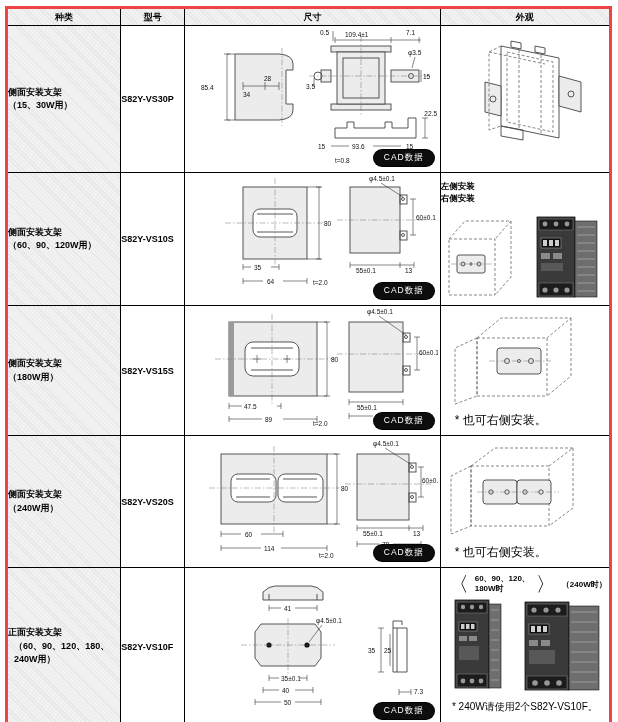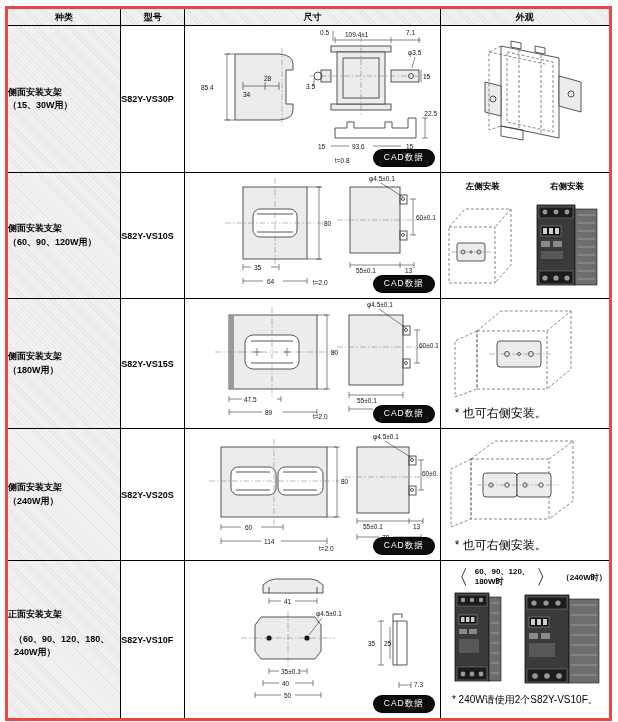--- a/index.html
+++ b/index.html
@@ -25,21 +25,21 @@
   .s{stroke:#444;fill:none;stroke-width:0.9;}
   .f{stroke:#444;fill:#ececec;stroke-width:0.9;}
   .w{stroke:#444;fill:#fff;stroke-width:0.9;}
   .cl{stroke:#777;stroke-width:0.5;stroke-dasharray:6 2 1.5 2;fill:none;}
   .d{stroke:#222;stroke-width:0.55;fill:none;}
   .dash{stroke:#555;stroke-width:0.7;stroke-dasharray:3 2;fill:none;}
   .dk{fill:#3a3a3a;stroke:#111;stroke-width:0.8;}
   .md{fill:#6e6e6e;stroke:#111;stroke-width:0.6;}
   .lt{stroke:#bbb;stroke-width:0.6;fill:none;}
   .hole{fill:#111;}
-  .app-label{display:flex;justify-content:space-around;font-size:8.5px;font-weight:bold;padding-top:8px;}
+  .app-label{display:flex;justify-content:space-around;font-size:8.5px;font-weight:bold;padding-top:8px;flex-direction:column;}
   .note{font-size:12px;padding:2px 0 0 14px;}
   .r5-labels{display:flex;align-items:center;gap:6px;padding:6px 0 0 8px;font-size:8px;font-weight:bold;}
   .bigbracket{font-size:20px;font-weight:normal;line-height:0.9;}
   .r5-lines{line-height:1.25;}
   .r5-note{font-size:10px;text-align:center;padding-top:2px;}
   .drawrow{display:flex;justify-content:center;gap:8px;}
 </style>
 </head>
 <body>
 
@@ -302,21 +302,21 @@
               <circle class="s" cx="100" cy="56" r="2.2"></circle>
       <line class="cl" x1="36" y1="56" x2="118" y2="56"></line>
     </svg>
     <div class="note">* 也可右侧安装。</div>
   </td>
 </tr>
 
 <tr>
   <td class="type-cell" style="height:157px">
     <div>正面安装支架</div>
-    <div class="sub" style="max-width:100px;margin:11px auto">（60、90、120、180、240W用）</div>
+    <div class="sub" style="max-width:100px;margin:0 auto">（60、90、120、180、240W用）</div>
   </td>
   <td class="model-cell">S82Y-VS10F</td>
   <td class="dim-cell">
     <svg width="253" height="154" viewBox="0 0 253 154">
       <path class="f" d="M78,24 q6,-6 12,-6 h36 q6,0 12,6 v8 h-60 z"></path>
       <path class="s" d="M84,32 v-6 M132,32 v-6"></path>
       <path class="d" d="M84,40 h12 M110,40 h22 M84,37 v6 M132,37 v6"></path>
       <text x="99" y="43" font-size="6.5">41</text>
       <path class="f" d="M70,64 l6,-8 h54 l6,8 v26 l-6,8 h-54 l-6,-8 z"></path>
       <circle class="hole" cx="84" cy="77" r="2.6"></circle>

